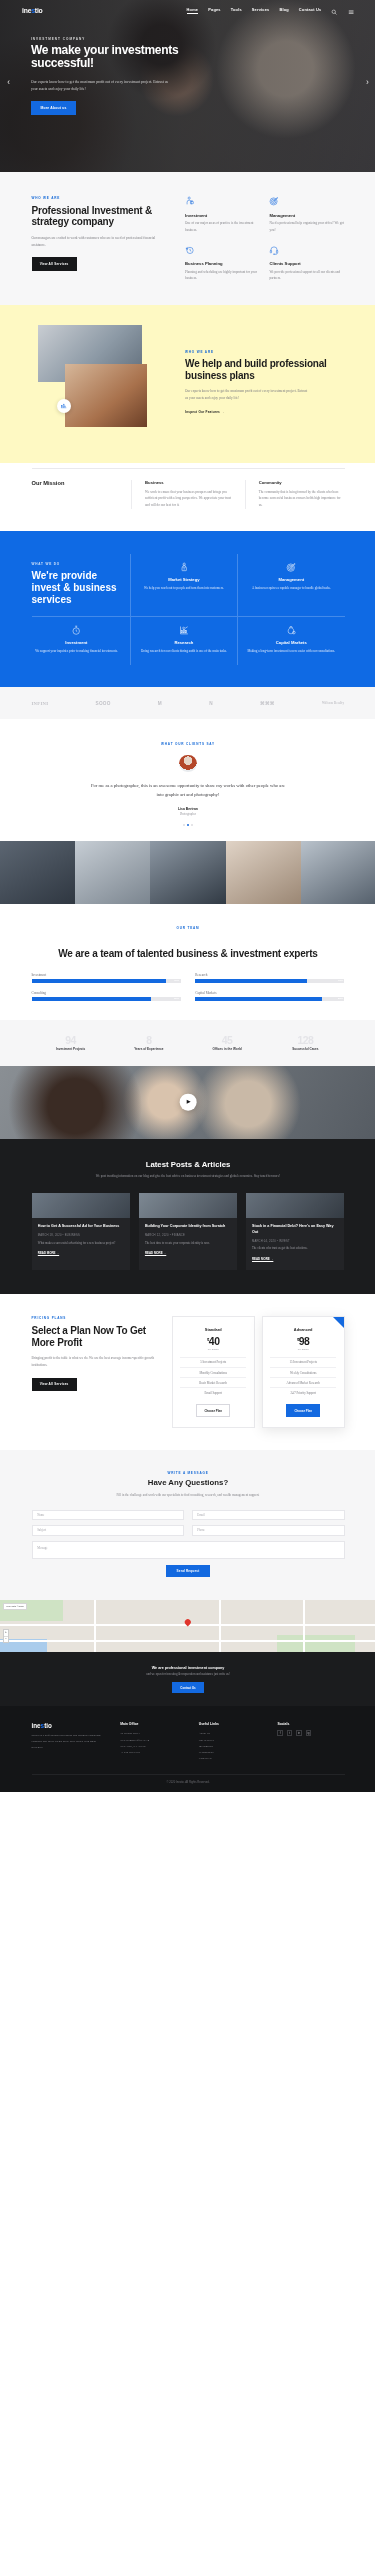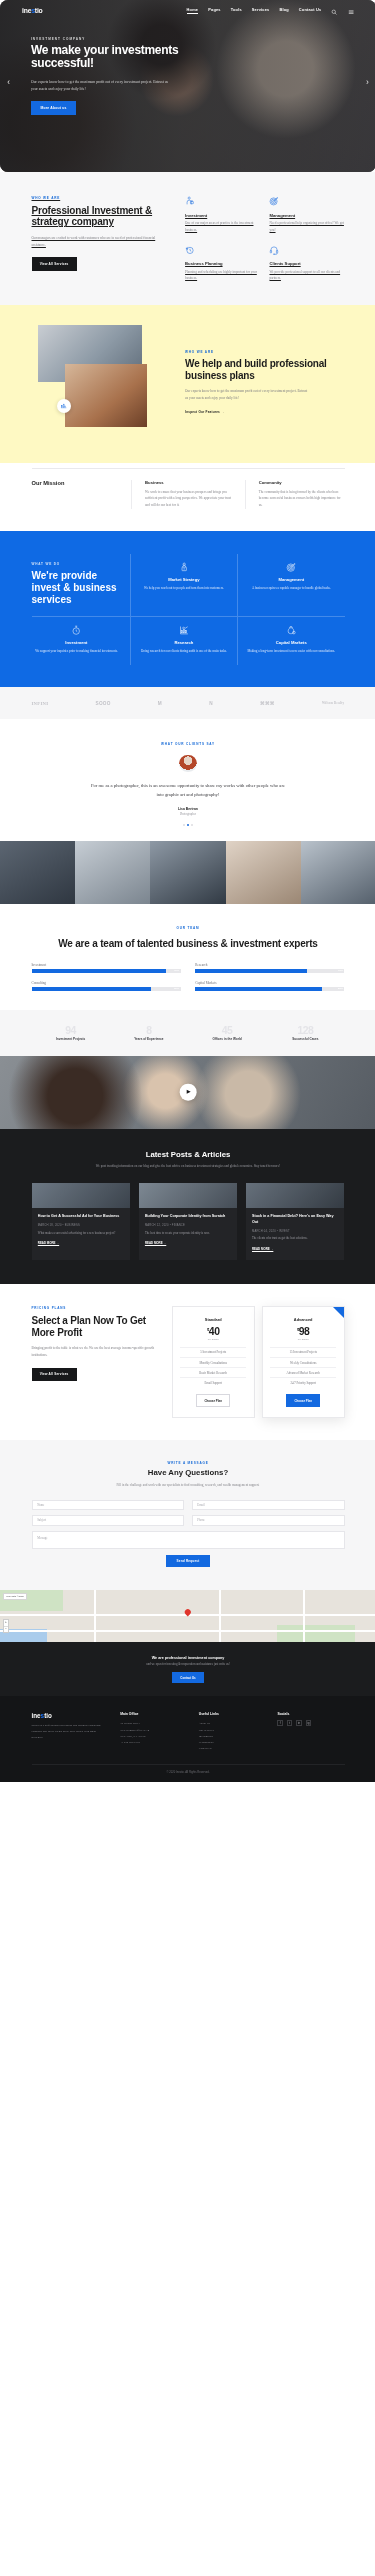--- a/index.html
+++ b/index.html
@@ -8,21 +8,21 @@
     font-family: "Liberation Sans", sans-serif;
     background:#fff; color:#1d1d1d; width:376px; overflow-x:hidden;
   }
   .serif { font-family:"Liberation Serif", serif; }
   .wrap { width:313px; margin:0 auto; }
   .eyebrow { color:#1267d6; font-size:3.1px; letter-spacing:0.8px; font-weight:700; text-transform:uppercase; }
   .eyebrow.light { color:#cfe0f8; }
   h2.big { font-size:10px; line-height:1.18; font-weight:800; letter-spacing:-0.2px; }
 
   
-  #hero { position:relative; height:172px; background:#4a4a4c; overflow:hidden;border-radius:8px; }
+  #hero { position:relative; height:172px; background:#4a4a4c; overflow:hidden; }
   .hero-photo { position:absolute; inset:0;
     background:
       radial-gradient(circle at 43% 26%, #2a2220 0 8%, rgba(42,34,32,0) 22%),
       radial-gradient(circle at 47% 46%, #b98d73 0 7%, rgba(185,141,115,0) 17%),
       radial-gradient(circle at 76% 40%, #cdbba8 0 9%, rgba(205,187,168,0) 23%),
       radial-gradient(circle at 12% 72%, #4b3b33 0 10%, rgba(75,59,51,0) 26%),
       linear-gradient(120deg,#6e6a68,#585553 45%,#49474a);
     filter:saturate(.8);
   }
   .hero-scrim { position:absolute; inset:0; background:linear-gradient(90deg, rgba(25,25,27,.82) 0%, rgba(30,30,32,.55) 48%, rgba(35,35,38,.45) 100%); }
@@ -36,21 +36,21 @@
   .hero-inner { position:relative; z-index:4; padding:15.6px 0 0 31px; width:240px; }
   .hero-eye { color:#d8d8d8; font-size:3.1px; letter-spacing:1px; font-weight:600; }
   .hero-h1 { color:#fff; font-size:12px; line-height:1.1; font-weight:800; margin-top:3.7px; letter-spacing:-0.3px; }
   .hero-p { color:#d6d6d6; font-size:3.7px; line-height:1.9; margin-top:8.3px; width:141px; }
   .btn-blue { display:inline-block; background:#1369e0; color:#fff; font-size:3.4px; font-weight:700; padding:4.7px 9.4px; margin-top:8.3px; letter-spacing:0.2px; border:0; cursor:pointer; }
   .arrow { position:absolute; top:77px; z-index:6; color:#e9e9e9; font-size:8.3px; font-weight:300; }
   .arrow.l { left:7.3px; } .arrow.r { right:7.3px; }
 
   
   #whoweare { background:#f7f7f8; padding:24px 0 23px; }
-  .grid2 { display:flex; gap:15.6px;text-decoration:underline; }
+  .grid2 { display:flex; gap:15.6px; }
   .col-l { width:138px; }
   .col-r { flex:1; display:flex; flex-wrap:wrap; gap:11.5px 9.4px; }
   .lede { color:#7c7c80; font-size:3.4px; line-height:2.1; margin-top:6.3px; }
   .btn-dark { display:inline-block; background:#17181a; color:#fff; font-size:3.1px; font-weight:700; padding:4.7px 8.3px; margin-top:8.3px; letter-spacing:0.2px; border:0; cursor:pointer; }
   .feat { width:calc(50% - 4.7px); }
   .feat .ttl { font-size:4.2px; font-weight:800; margin-top:4.7px; }
   .feat .txt { color:#86868b; font-size:3.3px; line-height:1.95; margin-top:2.6px; }
   .ico-blue svg { width:10px; height:10px; stroke:#1b6ee0; fill:none; stroke-width:1.3; }
 
   
@@ -482,21 +482,21 @@
   <div class="t1"></div>
   <div class="t2"></div>
   <div class="t3"></div>
   <div class="t4"></div>
   <div class="t5"></div>
 </section>
 
 <section id="skills">
   <div class="wrap">
     <div class="eyebrow">OUR TEAM</div>
-    <h2 class="big" style="margin-top:8px">We are a team of talented business &amp; investment experts</h2>
+    <h2 class="big" style="margin-top:18px">We are a team of talented business &amp; investment experts</h2>
     <div class="skill-grid">
       <div class="skill">
         <div class="sl">Investment</div>
         <div class="bar">
             <i style="width:90%"></i>
             <b>90%</b>
           </div>
       </div>
       <div class="skill">
         <div class="sl">Research</div>

